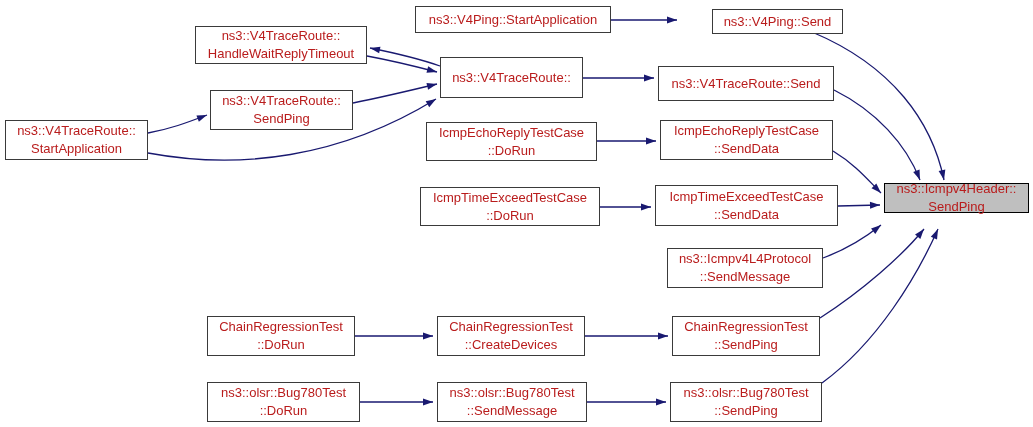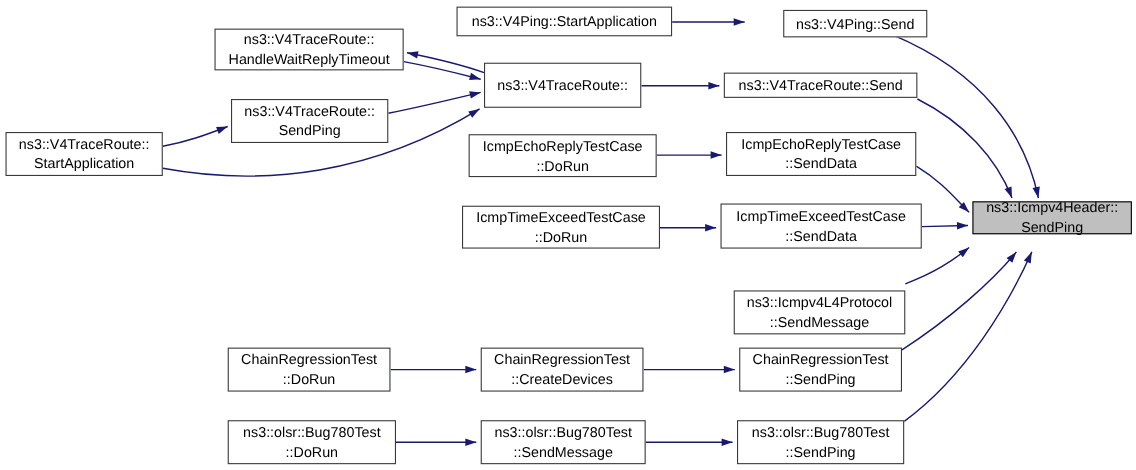--- a/index.html
+++ b/index.html
@@ -17,21 +17,21 @@
     box-sizing: border-box;
     border: 1.4px solid #3a3a3a;
     background: #ffffff;
     display: flex;
     flex-direction: column;
     align-items: center;
     justify-content: center;
     text-align: center;
     font-size: 13px;
     line-height: 18px;
-    color: #000000;
+    color: #b91c1c;
     white-space: nowrap;
     cursor: pointer;
   }
   .node span:empty { display: none; }
   .node.highlight {
     background: #bfbfbf;
     border-color: #000000;
   }
 </style>
 </head>
@@ -81,21 +81,21 @@
 
   <div class="node" style="left:195px;top:26px;width:172px;height:38px">
     <span>ns3::V4TraceRoute::</span>
     <span>HandleWaitReplyTimeout</span>
   </div>
 
   <div class="node" style="left:440px;top:57px;width:143px;height:41px">
     <span>ns3::V4TraceRoute::</span>
   </div>
 
-  <div class="node" style="left:658px;top:66px;width:176px;height:23px">
+  <div class="node" style="left:658px;top:66px;width:176px;height:35px">
     <span>ns3::V4TraceRoute::Send</span>
 
   </div>
 
   <div class="node" style="left:210px;top:90px;width:143px;height:40px">
     <span>ns3::V4TraceRoute::</span>
     <span>SendPing</span>
   </div>
 
   <div class="node" style="left:5px;top:120px;width:143px;height:40px">
@@ -116,21 +116,21 @@
   <div class="node" style="left:420px;top:187px;width:180px;height:39px">
     <span>IcmpTimeExceedTestCase</span>
     <span>::DoRun</span>
   </div>
 
   <div class="node" style="left:655px;top:185px;width:183px;height:41px">
     <span>IcmpTimeExceedTestCase</span>
     <span>::SendData</span>
   </div>
 
-  <div class="node" style="left:667px;top:264px;width:156px;height:40px">
+  <div class="node" style="left:667px;top:248px;width:156px;height:40px">
     <span>ns3::Icmpv4L4Protocol</span>
     <span>::SendMessage</span>
   </div>
 
   <div class="node" style="left:207px;top:316px;width:148px;height:40px">
     <span>ChainRegressionTest</span>
     <span>::DoRun</span>
   </div>
 
   <div class="node" style="left:437px;top:316px;width:148px;height:40px">

